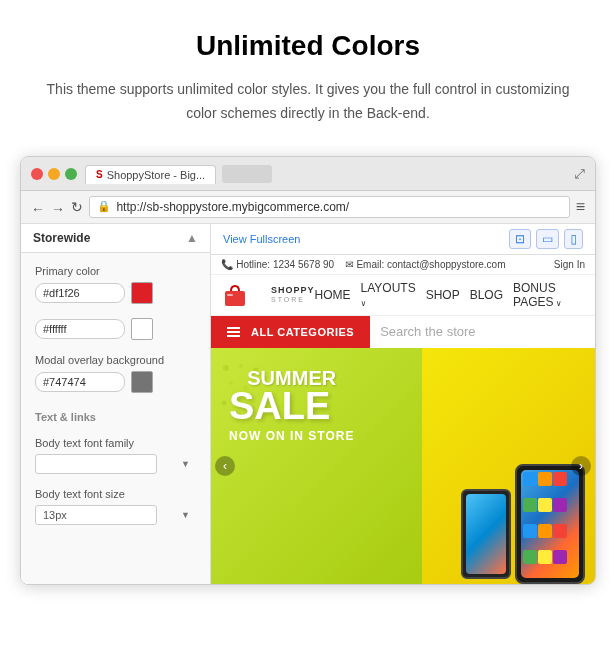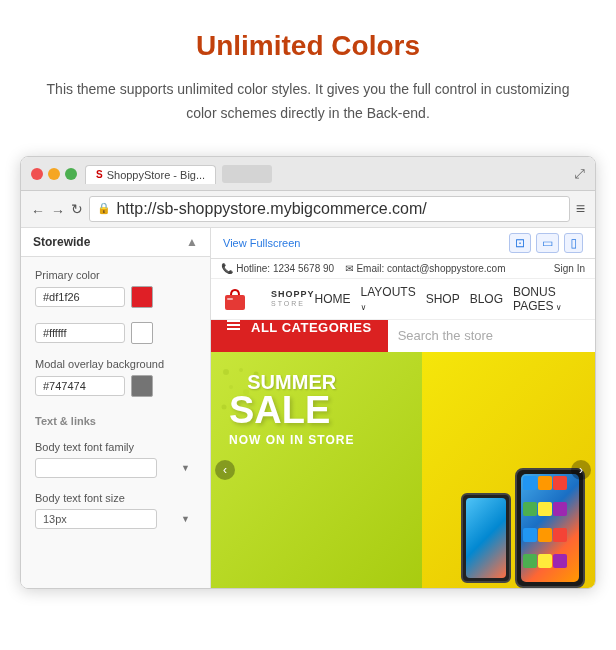--- a/index.html
+++ b/index.html
@@ -12,21 +12,21 @@
     }
 
     
     .top-section {
       padding: 30px 40px 20px;
       text-align: center;
     }
     .main-title {
       font-size: 28px;
       font-weight: 800;
-      color: #c2410c;
+      color: #000000;
       margin-bottom: 16px;
     }
     .description {
       font-size: 14px;
       color: #555;
       line-height: 1.7;
       max-width: 560px;
       margin: 0 auto;
     }
 
@@ -118,21 +118,21 @@
       border: 1px solid #ccc;
       border-radius: 3px;
       padding: 3px 8px;
       font-size: 12px;
       color: #333;
       display: flex;
       align-items: center;
       gap: 5px;
     }
     .address-icon { color: #888; font-size: 11px; }
-    .address-text { color: #333; font-size: 16px; }
+    .address-text { color: #333; font-size: 12px; }
     .menu-icon { font-size: 16px; color: #555; }
 
     
     .content-split {
       display: flex;
       height: 360px;
     }
 
     
     .customizer {
@@ -172,21 +172,21 @@
       font-size: 11px;
       color: #555;
     }
     .color-field {
       display: flex;
       align-items: center;
       gap: 6px;
     }
     .color-input-box {
       border: 1px solid #ccc;
-      border-radius: 3px;
+      border-radius: 9px;
       padding: 3px 7px;
       font-size: 11px;
       color: #333;
       background: #fff;
       width: 90px;
     }
     .color-swatch {
       width: 22px;
       height: 22px;
       border: 1px solid #aaa;
@@ -317,26 +317,26 @@
     .category-bar {
       background: #db2121;
       display: flex;
       align-items: center;
       padding: 0 0 0 0;
       height: 32px;
     }
     .cat-label {
       background: #db2121;
       color: #fff;
-      font-size: 13px;
+      font-size: 11px;
       font-weight: 700;
       padding: 0 16px;
       height: 100%;
       display: flex;
-      align-items: flex-start;
+      align-items: center;
       gap: 6px;
       letter-spacing: 0.5px;
     }
     .cat-hamburger {
       display: flex;
       flex-direction: column;
       gap: 2px;
       margin-right: 5px;
     }
     .cat-hamburger span {

